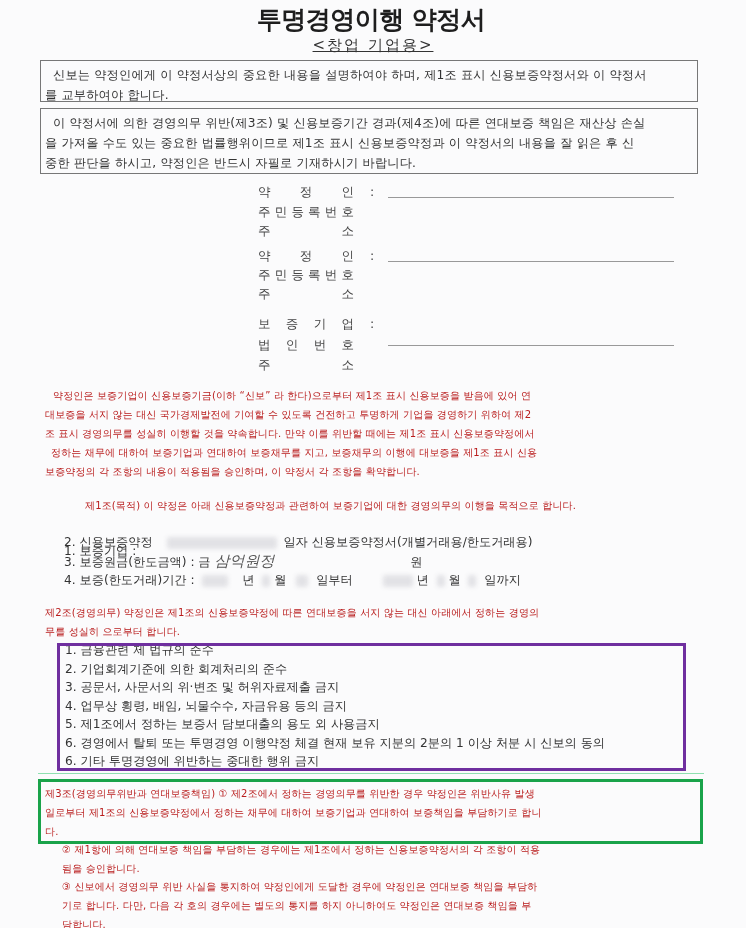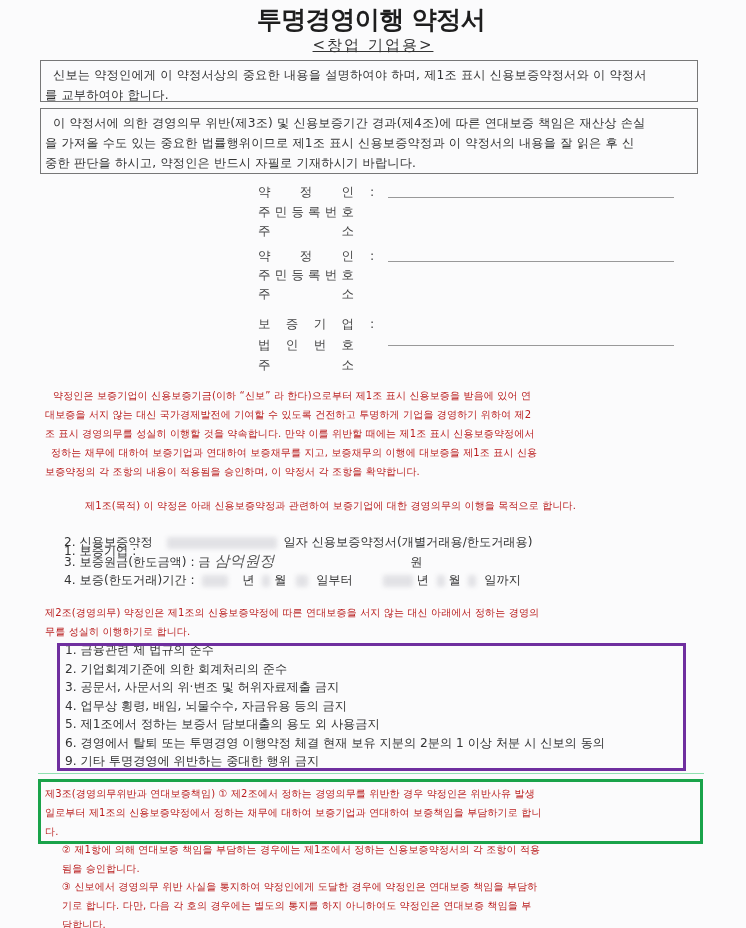--- a/index.html
+++ b/index.html
@@ -173,31 +173,31 @@
   <span class="blur" style="width:30px; margin-left:26px;"></span>
   <span>년</span>
   <span class="blur" style="width:8px; margin-left:4px;"></span>
   <span>월</span>
   <span class="blur" style="width:8px; margin-left:4px;"></span>
   <span style="margin-left:4px;">일까지</span>
 </div>
 
 <div class="abs para" style="left:45px; top:603px; width:690px; white-space:nowrap;">
   <div>제2조(경영의무) 약정인은 제1조의 신용보증약정에 따른 연대보증을 서지 않는 대신 아래에서 정하는 경영의</div>
-  <div>무를 성실히 이행하기로 합니다.</div>
+  <div>무를 성실히 으로부터 합니다.</div>
 </div>
 
 <div class="abs" style="left:65px; top:641px;">
   <div class="item">1. 금융관련 제 법규의 준수</div>
   <div class="item">2. 기업회계기준에 의한 회계처리의 준수</div>
   <div class="item">3. 공문서, 사문서의 위·변조 및 허위자료제출 금지</div>
   <div class="item">4. 업무상 횡령, 배임, 뇌물수수, 자금유용 등의 금지</div>
   <div class="item">5. 제1조에서 정하는 보증서 담보대출의 용도 외 사용금지</div>
   <div class="item">6. 경영에서 탈퇴 또는 투명경영 이행약정 체결 현재 보유 지분의 2분의 1 이상 처분 시 신보의 동의</div>
-  <div class="item">9. 기타 투명경영에 위반하는 중대한 행위 금지</div>
+  <div class="item">6. 기타 투명경영에 위반하는 중대한 행위 금지</div>
 </div>
 <div class="abs box-purple"></div>
 
 <div class="abs divider-green"></div>
 <div class="abs para" style="left:45px; top:784px; width:660px; white-space:nowrap;">
   <div>제3조(경영의무위반과 연대보증책임) ① 제2조에서 정하는 경영의무를 위반한 경우 약정인은 위반사유 발생</div>
   <div>일로부터 제1조의 신용보증약정에서 정하는 채무에 대하여 보증기업과 연대하여 보증책임을 부담하기로 합니</div>
   <div>다.</div>
 </div>
 <div class="abs box-green"></div>

